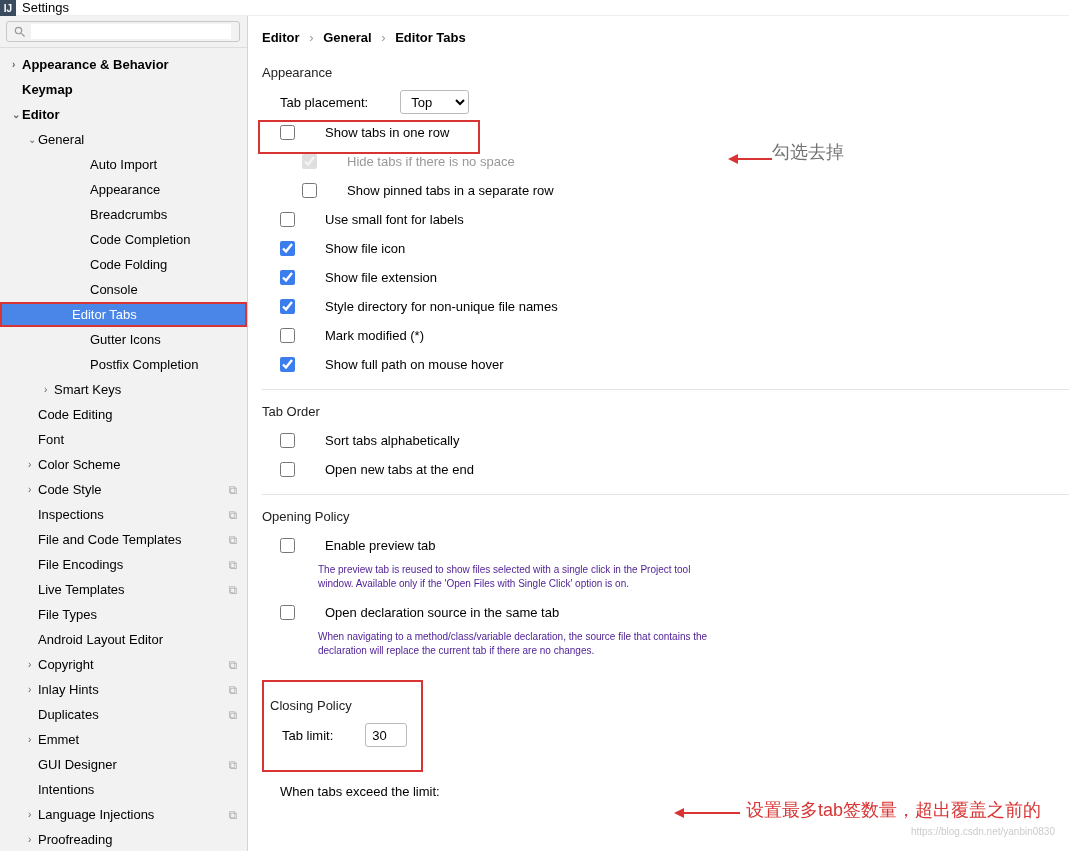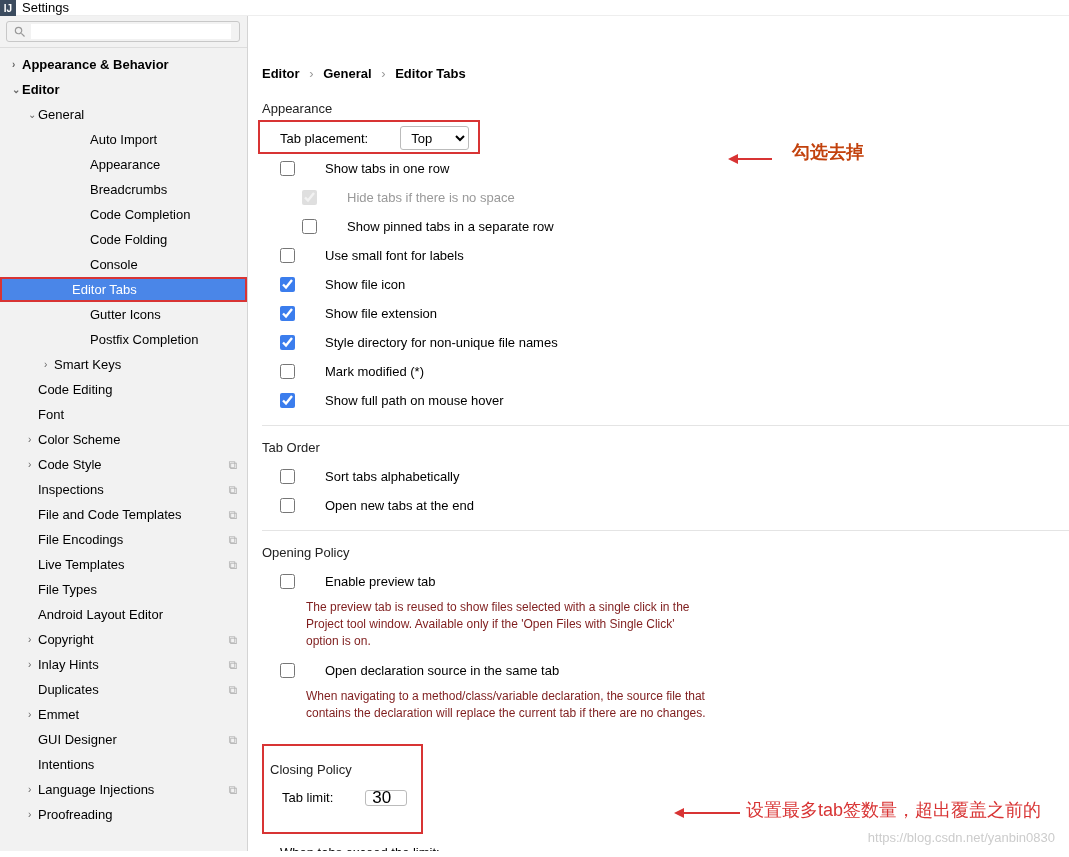--- a/index.html
+++ b/index.html
@@ -18,41 +18,41 @@
 .tree .copy-ico { color: #aaa; position: absolute; right: 10px; font-size: 12px; }
 .tree .l0 { padding-left: 12px; font-weight: bold; }
 .tree .l1 { padding-left: 28px; }
 .tree .l2 { padding-left: 44px; }
 .tree .l3 { padding-left: 80px; }
 .tree .selected { background: #4a86e8; color: #fff; }
 .tree .selected .arrow { color: #fff; }
 .tree .editor-tabs-box { border: 2px solid #d83434; padding: 0 !important; }
 .tree .editor-tabs-box .inner { padding-left: 60px; color: #fff; height: 21px; display: flex; align-items: center; }
 .main { flex: 1; overflow-y: auto; padding: 14px 0 10px 14px; position: relative; }
-.breadcrumb { font-weight: bold; margin-bottom: 20px; margin-top: 36px; }
+.breadcrumb { font-weight: bold; margin-bottom: 20px; }
 .breadcrumb .sep { color: #999; margin: 0 6px; font-weight: normal; }
 .section-title { margin: 6px 0 10px 0; color: #222; }
 .row { display: flex; align-items: center; margin: 7px 0 7px 18px; min-height: 22px; gap: 24px; }
 .row.sub { margin-left: 40px; }
 .row label { margin-left: 6px; }
 .row.disabled { color: #999; }
 input[type=checkbox] { width: 15px; height: 15px; accent-color: #3b7ded; }
 input[type=checkbox]:disabled { opacity: 0.7; }
 select { height: 24px; border: 1px solid #bbb; border-radius: 3px; padding: 2px 20px 2px 6px; background: #fff; font-size: 13px; }
-input.num { width: 42px; height: 16px; border: 1px solid #bbb; border-radius: 3px; padding: 2px 6px; font-size: 17px; }
+input.num { width: 42px; height: 24px; border: 1px solid #bbb; border-radius: 3px; padding: 2px 6px; font-size: 13px; }
 .labelw { margin-right: 8px; }
-.desc { color: #7f1d1d; font-size: 12px; margin: 2px 0 10px 44px; max-width: 400px; line-height: 1.4; }
+.desc { color: #4c1d95; font-size: 10px; margin: 2px 0 10px 56px; max-width: 400px; line-height: 1.4; }
 .red-box1 { border: 2px solid #d83434; position: absolute; left: 258px; top: 120px; width: 222px; height: 34px; pointer-events: none; }
-.anno1 { position: absolute; left: 544px; top: 124px; color: #c2410c; font-size: 18px; font-weight: bold; }
+.anno1 { position: absolute; left: 524px; top: 124px; color: #737373; font-size: 18px; }
 .arrow1 { position: absolute; left: 480px; top: 136px; }
 .closing-box { border: 2px solid #d83434; padding: 10px 14px 16px 0; display: inline-block; margin-top: 12px; }
 .closing-box .section-title { margin-left: 6px; }
 .anno2 { position: absolute; left: 498px; top: 782px; color: #d83434; font-size: 18px; }
 .arrow2 { position: absolute; left: 426px; top: 790px; }
-.watermark { position: absolute; right: 14px; bottom: 6px; color: #ccc; font-size: 13px; }
+.watermark { position: absolute; right: 14px; bottom: 14px; color: #ccc; font-size: 10px; }
 hr.sep { border: none; border-top: 1px solid #e4e4e4; margin: 14px 0 14px 0; }
 </style>
 </head>
 <body>
 
 <div class="titlebar">
   <span class="ico">IJ</span>
   <span>Settings</span>
 </div>
 
@@ -63,20 +63,24 @@
         <svg viewBox="0 0 24 24">
             <path d="M15.5 14h-.79l-.28-.27A6.47 6.47 0 0016 9.5 6.5 6.5 0 109.5 16c1.61 0 3.09-.59 4.23-1.57l.27.28v.79l5 4.99L20.49 19l-4.99-5zm-6 0C7.01 14 5 11.99 5 9.5S7.01 5 9.5 5 14 7.01 14 9.5 11.99 14 9.5 14z"></path>
           </svg>
         <input type="text" placeholder="" style="">
       </div>
     </div>
     <div class="tree" id="tree">
         <div class="item l0">
           <span class="arrow">›</span>
           <span>Appearance &amp; Behavior</span>
+        </div>
+        <div class="item l0">
+          <span class="arrow"></span>
+          <span>Keymap</span>
         </div>
         <div class="item l0">
           <span class="arrow">⌄</span>
           <span>Editor</span>
         </div>
         <div class="item l1">
           <span class="arrow">⌄</span>
           <span>General</span>
         </div>
         <div class="item l3">

